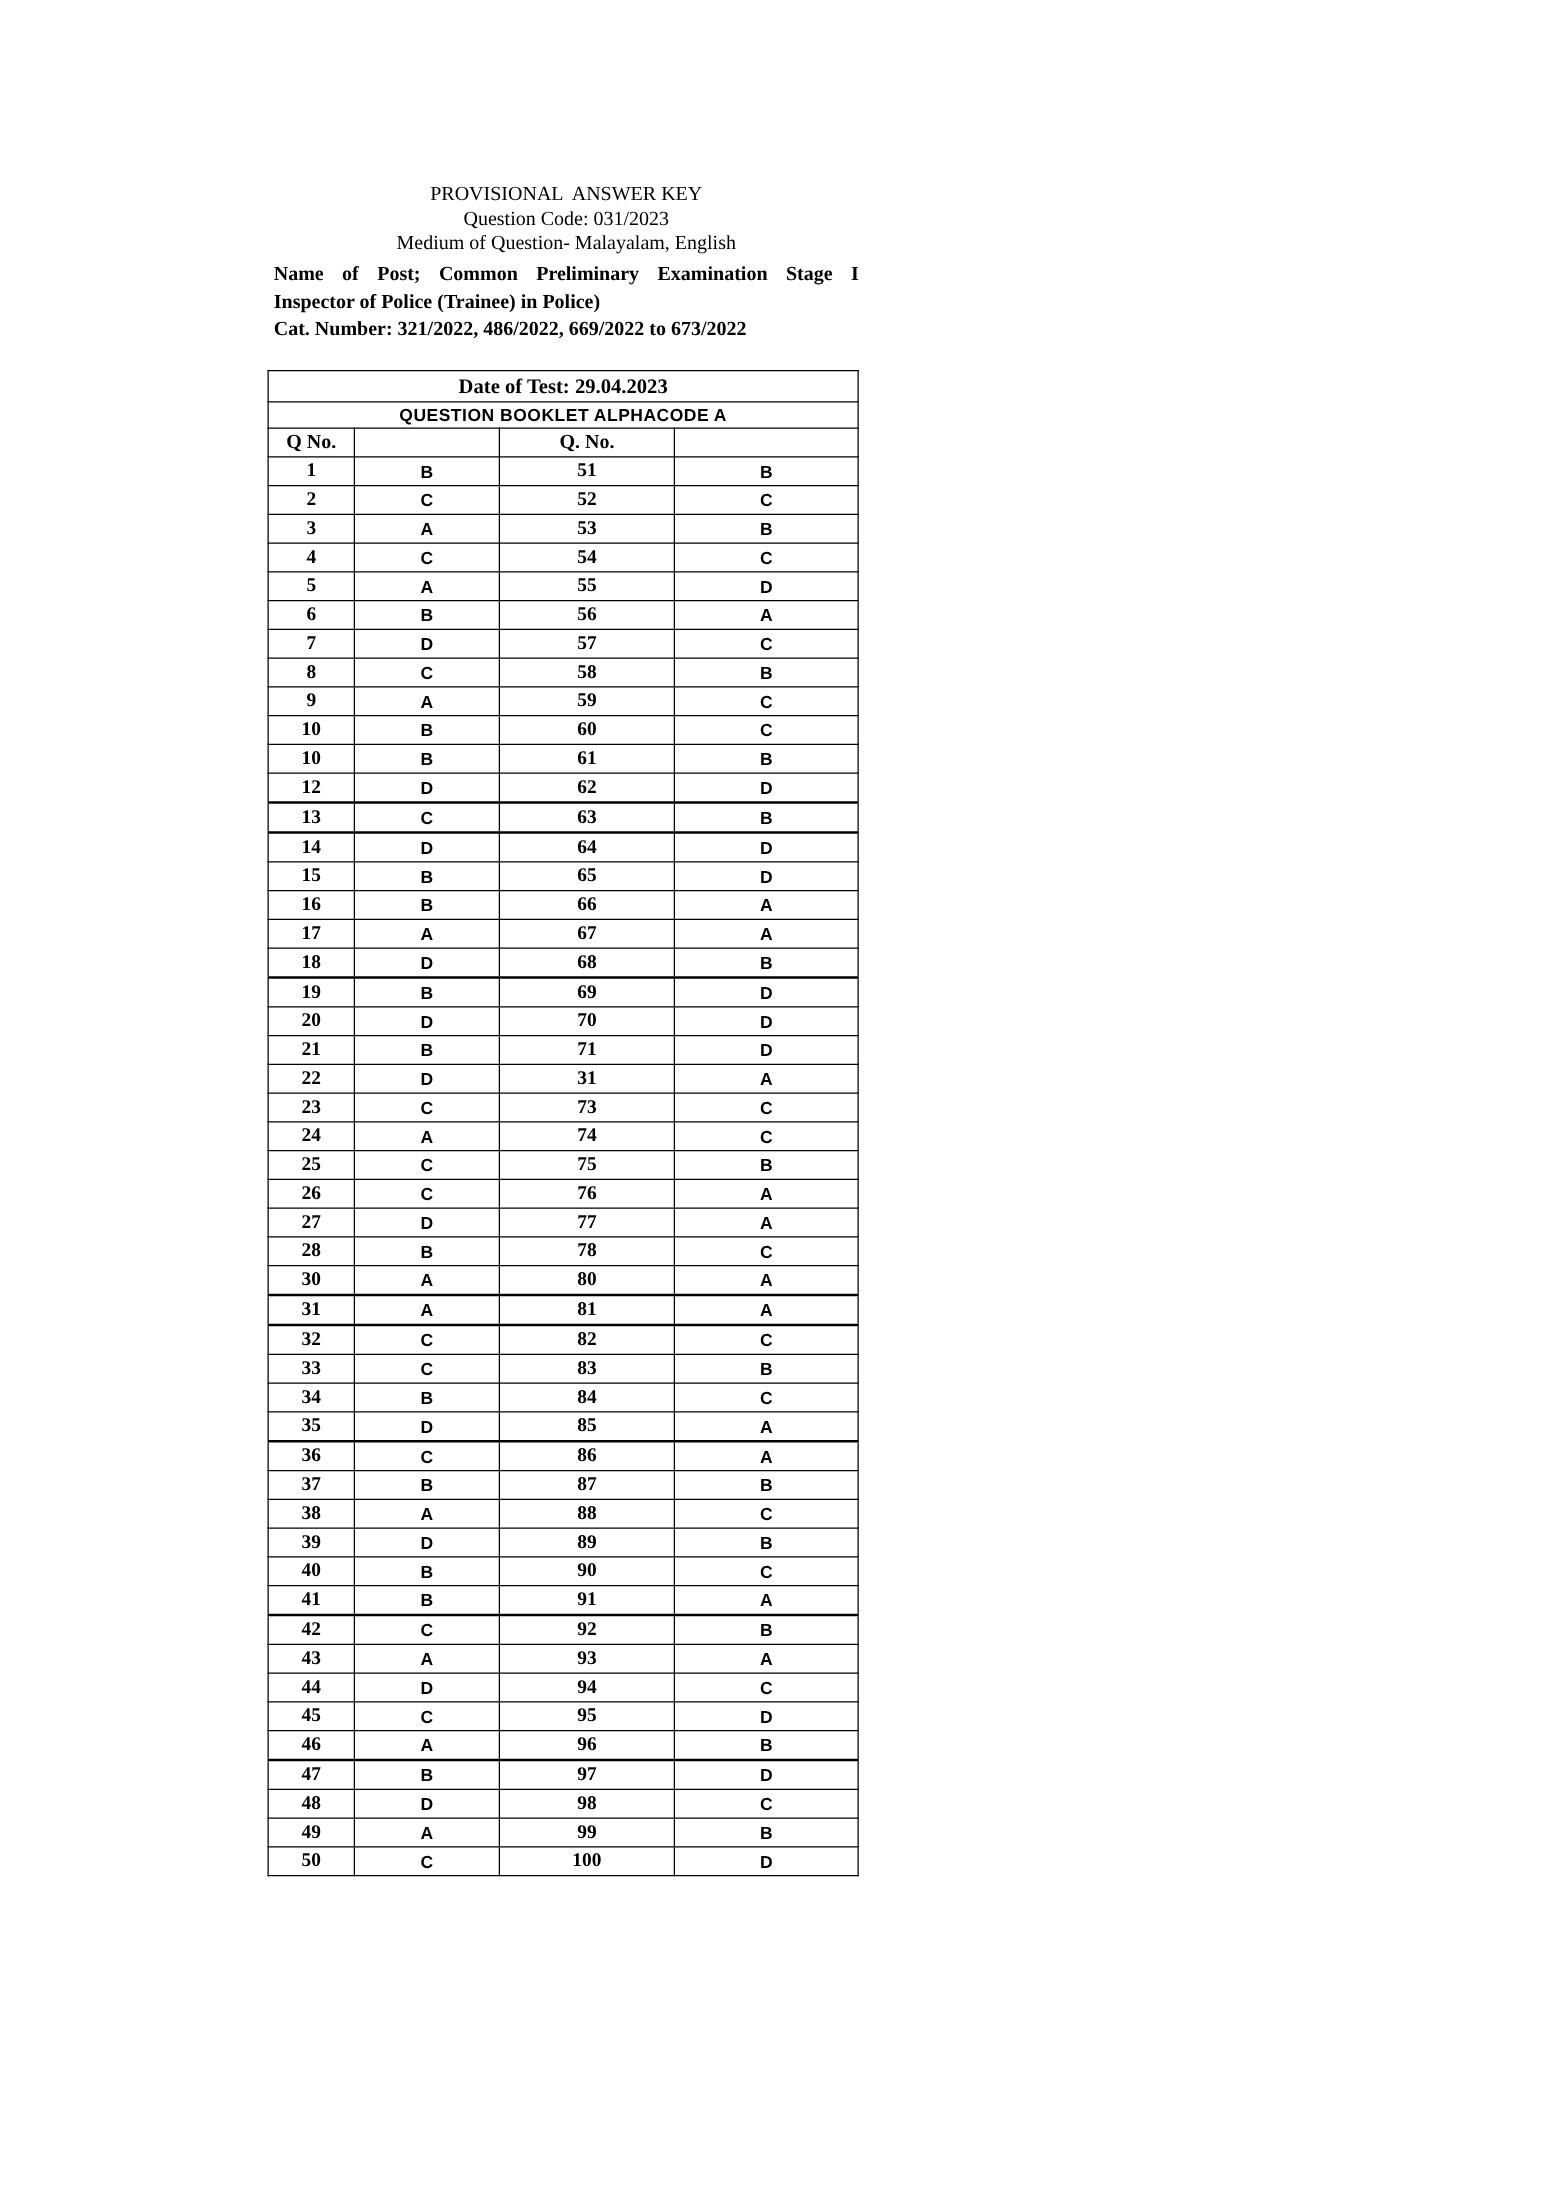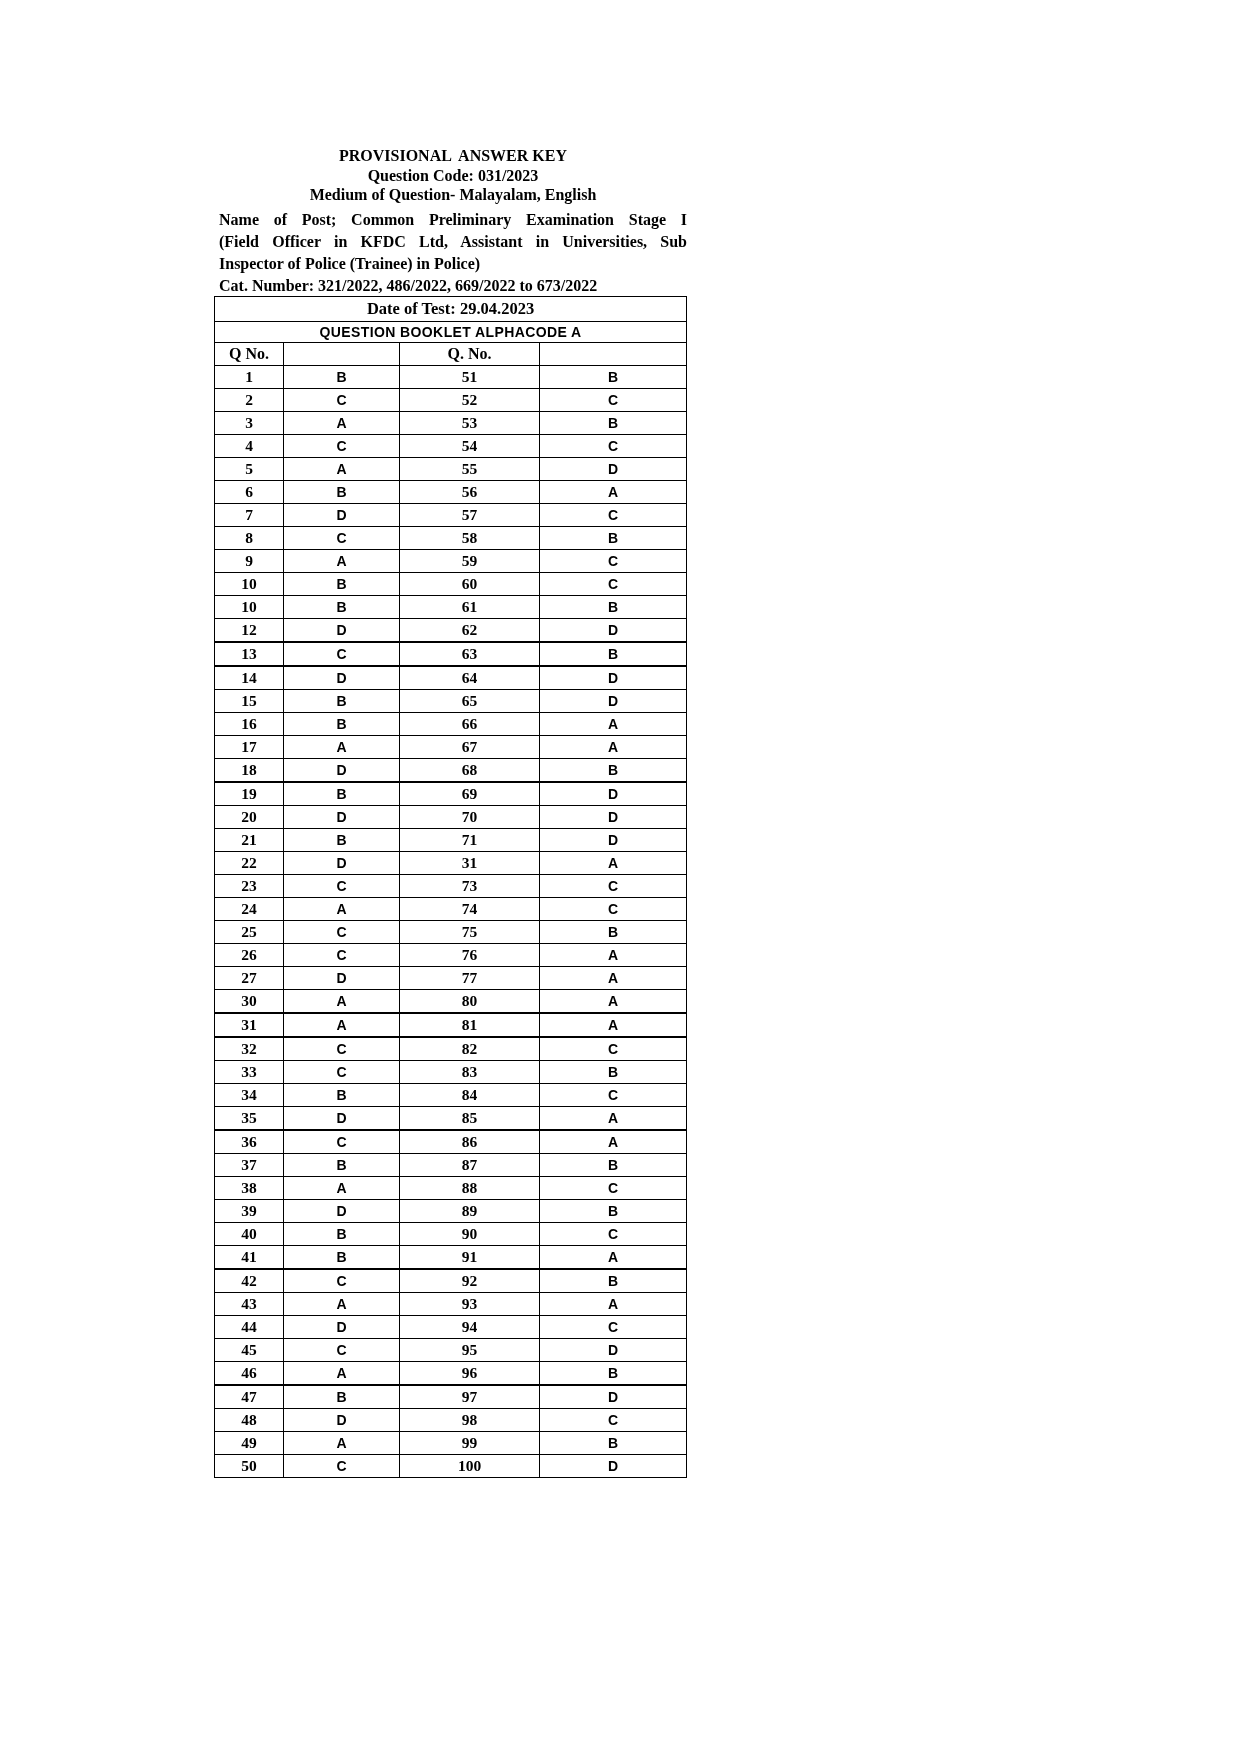--- a/index.html
+++ b/index.html
@@ -11,21 +11,21 @@
     overflow: hidden;
     font-family: "Liberation Serif", serif;
     color: #000;
   }
   .title-block {
     position: absolute;
     left: 219px;
     top: 146px;
     width: 468px;
     text-align: center;
-    font-weight: bold;
+    font-weight: normal;
     font-size: 16px;
     line-height: 19.5px;
   }
   .title-block .title-line-1 { white-space: pre; }
   .post-block {
     position: absolute;
     left: 219px;
     top: 209px;
     width: 468px;
     font-weight: bold;
@@ -87,21 +87,20 @@
 <div class="page">
 
   <div class="title-block">
     <div class="title-line-1">PROVISIONAL  ANSWER KEY</div>
     <div>Question Code: 031/2023</div>
     <div>Medium of Question- Malayalam, English</div>
   </div>
 
   <div class="post-block">
     <div class="justified">Name of Post; Common Preliminary Examination Stage I</div>
-    <div class="justified">(Field Officer in KFDC Ltd, Assistant in Universities, Sub</div>
     <div>Inspector of Police (Trainee) in Police)</div>
     <div>Cat. Number: 321/2022, 486/2022, 669/2022 to 673/2022</div>
   </div>
 
   <table class="answer-table">
     <colgroup>
       <col style="width:69px">
       <col style="width:116px">
       <col style="width:140px">
       <col style="width:147px">
@@ -276,20 +275,26 @@
           <td class="ans">C</td>
           <td class="qno">76</td>
           <td class="ans">A</td>
         </tr>
         <tr>
           <td class="qno">27</td>
           <td class="ans">D</td>
           <td class="qno">77</td>
           <td class="ans">A</td>
         </tr>
+        <tr>
+          <td class="qno">28</td>
+          <td class="ans">B</td>
+          <td class="qno">78</td>
+          <td class="ans">C</td>
+        </tr>
         <tr class="thick">
           <td class="qno">30</td>
           <td class="ans">A</td>
           <td class="qno">80</td>
           <td class="ans">A</td>
         </tr>
         <tr class="thick">
           <td class="qno">31</td>
           <td class="ans">A</td>
           <td class="qno">81</td>

